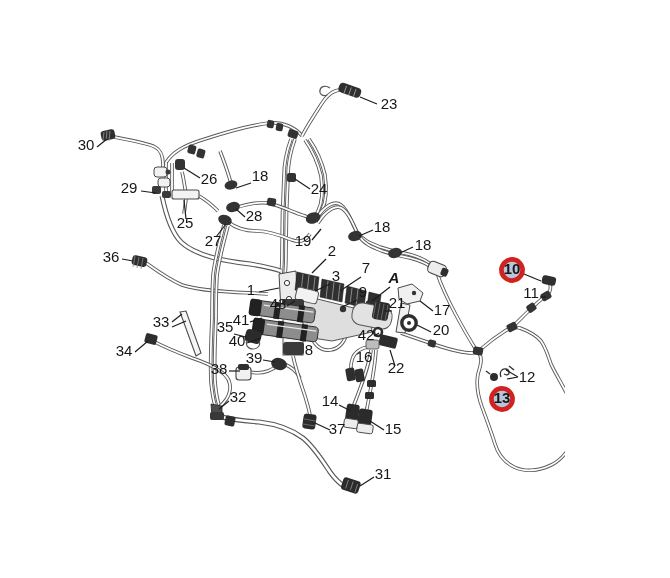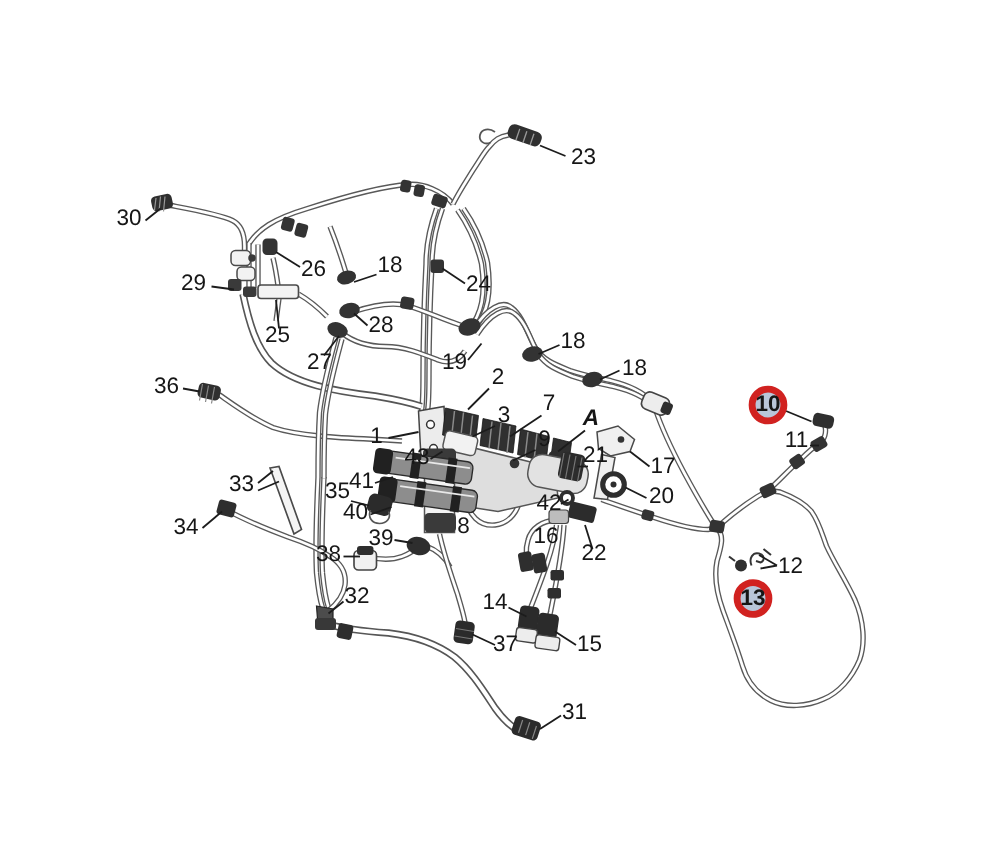--- a/index.html
+++ b/index.html
@@ -1,16 +1,16 @@
 <!DOCTYPE html>
 <html><head>
 <meta charset="utf-8">
 <style>
 html,body{margin:0;padding:0;background:#fff;}
-#wrap{width:670px;height:578px;position:relative;background:#a3a3a3;overflow:hidden;}
+#wrap{width:565px;height:578px;position:relative;background:#a3a3a3;overflow:hidden;}
 text{font-family:"Liberation Sans",sans-serif;font-size:15px;fill:#161616;}
 .to{fill:none;stroke:#595959;stroke-width:3.6;}
 .ti{fill:none;stroke:#ffffff;stroke-width:1.8;}
 .ko{fill:none;stroke:#565656;stroke-width:5.0;}
 .ki{fill:none;stroke:#ffffff;stroke-width:2.8;}
 .ld{fill:none;stroke:#1c1c1c;stroke-width:1.2;}
 </style>
 </head>
 <body>
 <div id="wrap">

